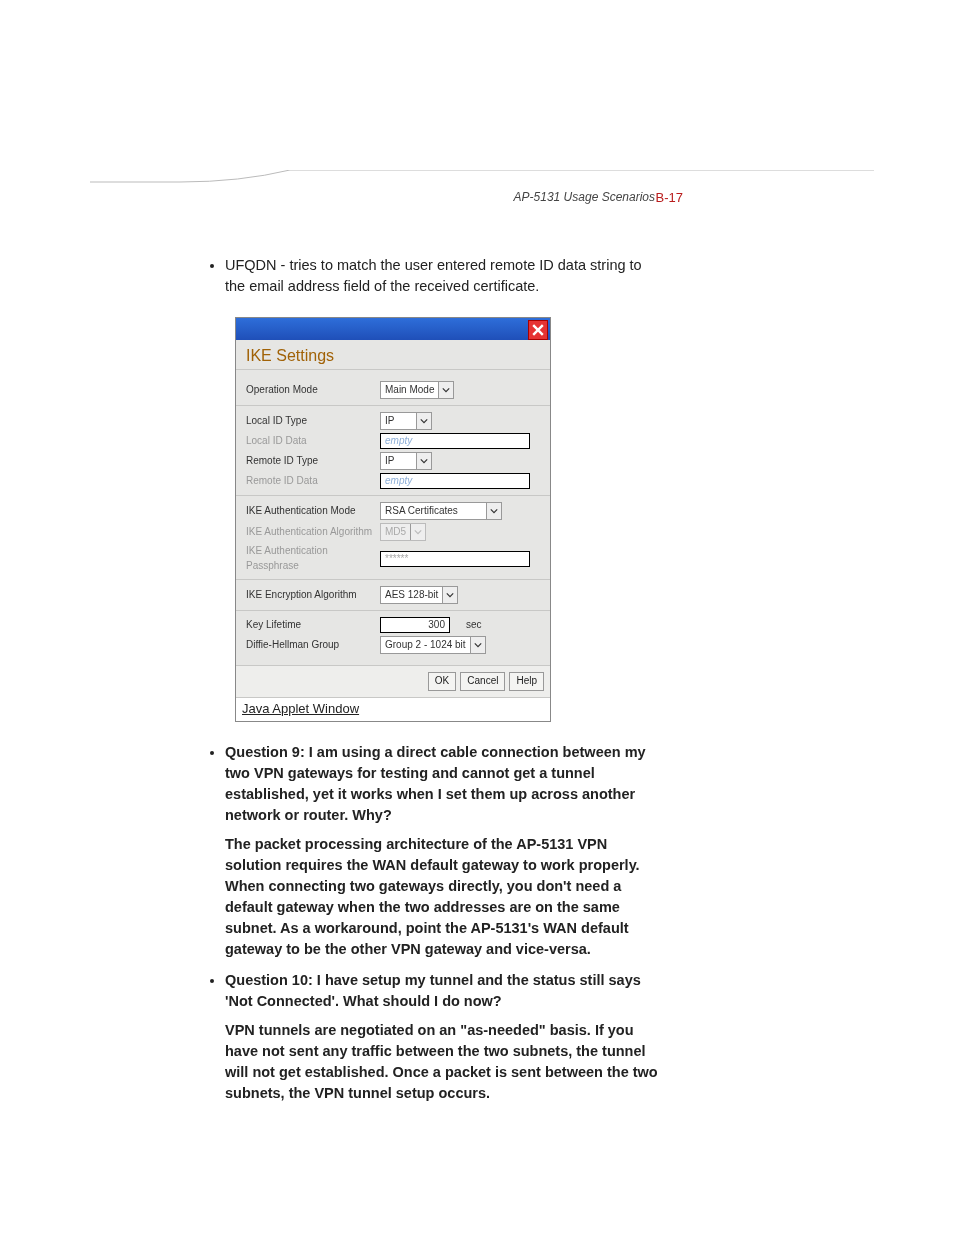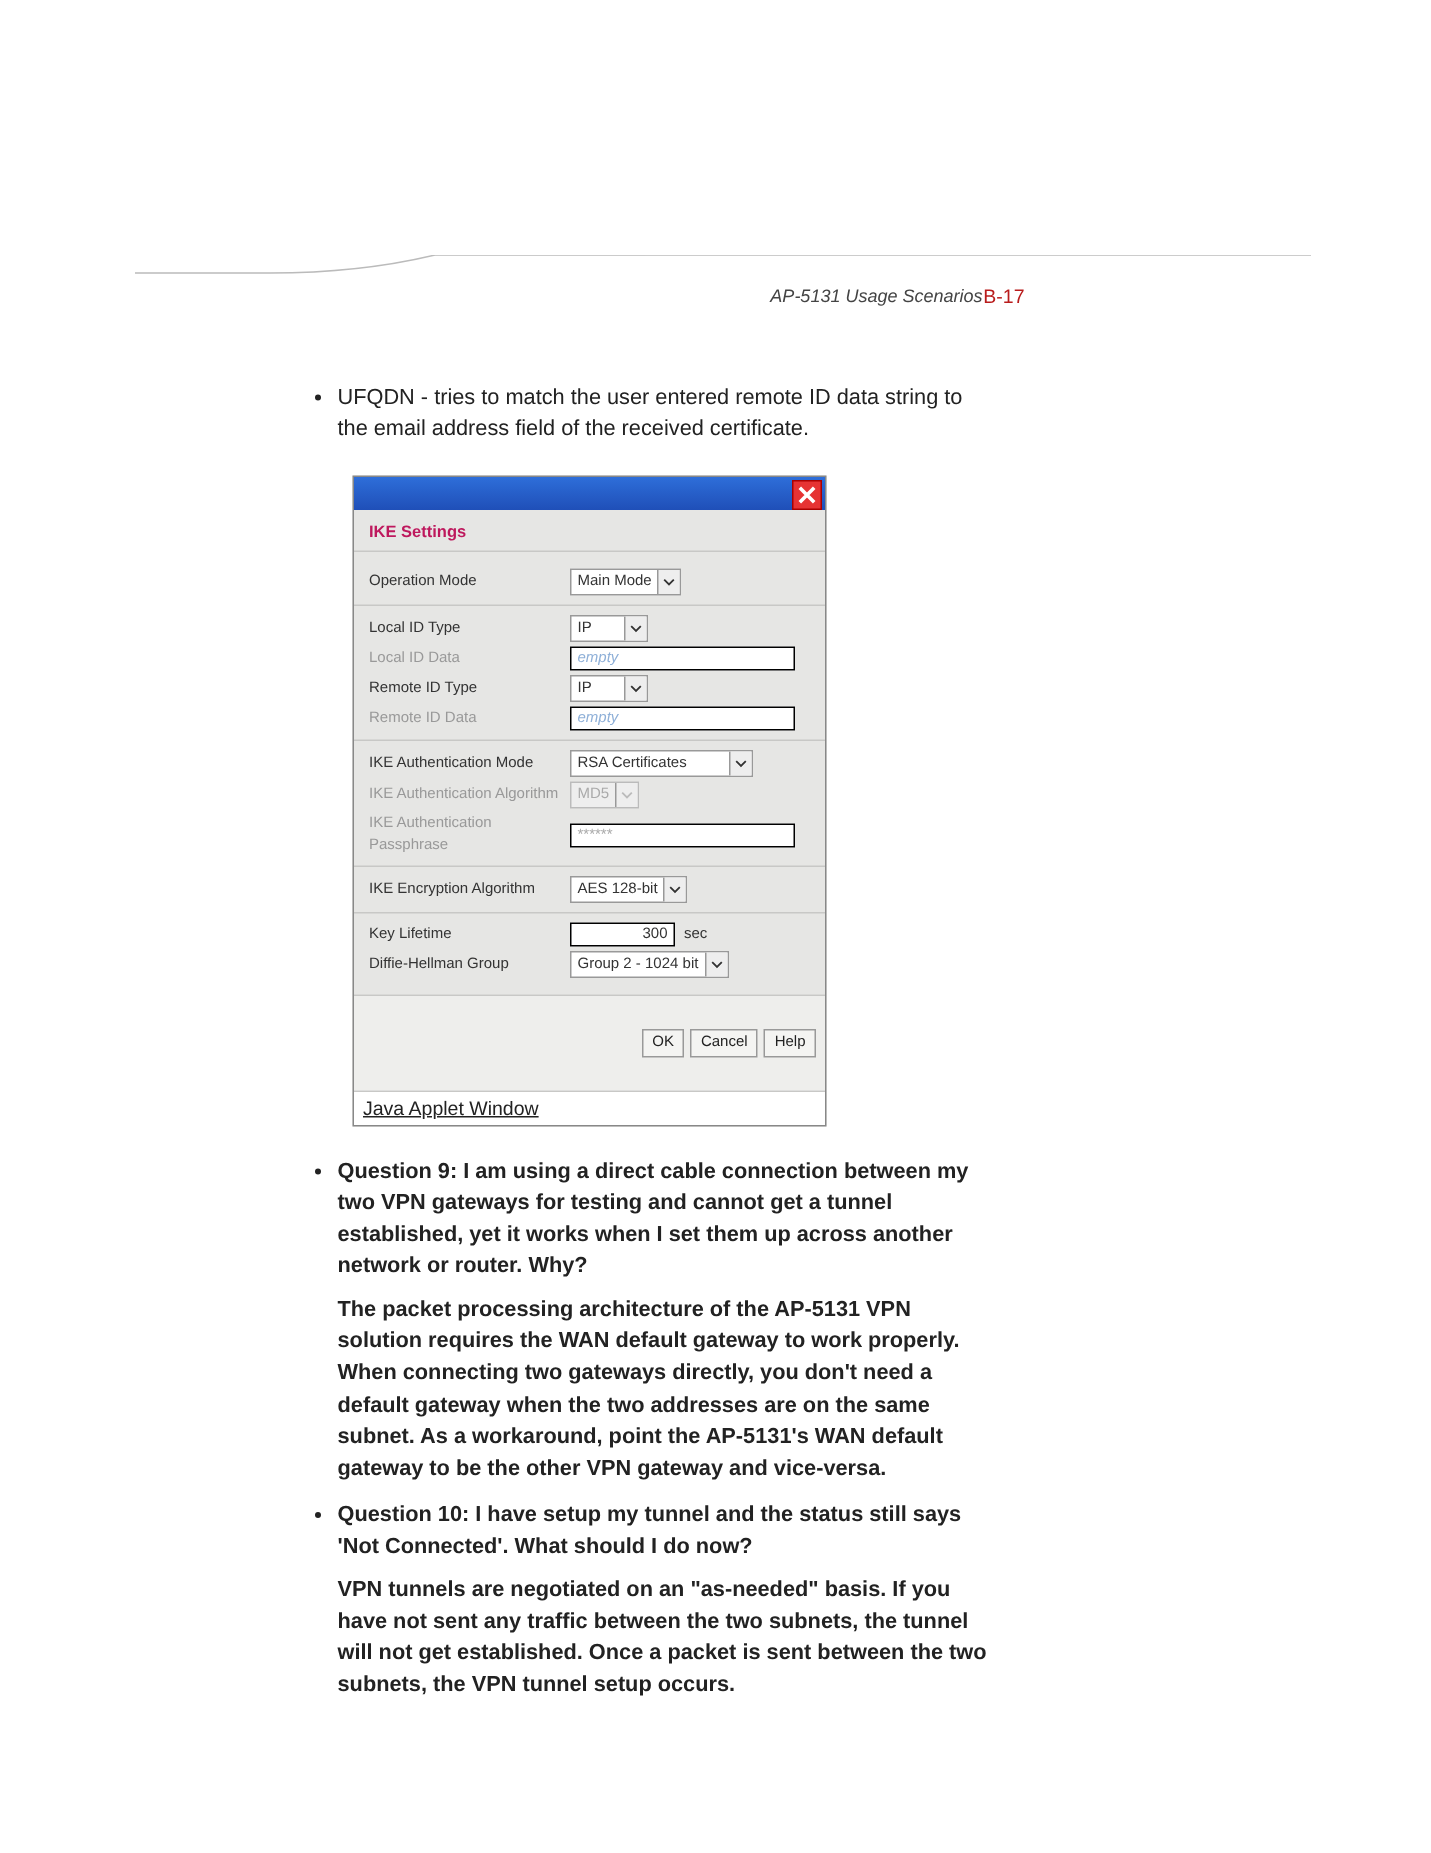--- a/index.html
+++ b/index.html
@@ -14,35 +14,35 @@
   ul.outer>li{font-size:14.5px;line-height:1.45;margin-bottom:10px;}
   .q{font-weight:bold;}
   .ans{margin-top:8px;font-weight:bold;}
   
   .dlg-wrap{margin:20px 0 20px 10px;}
   .dlg{width:314px;border:1px solid #888;background:#e6e6e4;font-family:Tahoma,Arial,sans-serif;}
   .dlg-titlebar{background:linear-gradient(#2e6ed9,#1f4fb8);height:22px;position:relative;}
   .dlg-close{position:absolute;top:2px;right:2px;width:18px;height:18px;background:#e63333;color:#fff;display:flex;align-items:center;justify-content:center;border:1px solid #a00;}
   .dlg-close svg{width:12px;height:12px;}
   .dlg-sect{padding:4px 10px 2px 10px;border-bottom:1px solid #c8c8c6;}
-  .dlg-heading{color:#be185d;font-size:11px;font-weight:bold;}
+  .dlg-heading{color:#a16207;font-size:16px;font-weight:normal;}
   .dlg-body{padding:8px 10px;}
   .row{display:flex;align-items:center;margin:3px 0;font-size:10px;color:#333;}
   .row.dim{color:#999;}
   .row .lbl{width:134px;}
   .sel{border:1px solid #999;background:#fff;display:inline-flex;align-items:center;height:16px;}
   .sel .sv{padding:0 4px;font-size:10px;}
   .sel .sbtn{width:14px;height:16px;background:#eee;border-left:1px solid #999;display:flex;align-items:center;justify-content:center;}
   .sel .sbtn svg{width:8px;height:8px;}
   .sel.dim{background:#eee;border-color:#bbb;}
   .sel.dim .sv{color:#aaa;}
   .inp{border:1px solid #000000;background:#fff;height:16px;padding:0 4px;font-size:10px;display:inline-block;box-sizing:border-box;}
   .inp.dim{color:#8fb0d8;font-style:italic;}
   .hr{border-top:1px solid #c8c8c6;margin:6px -10px;}
-  .btnrow{display:flex;justify-content:flex-end;gap:4px;padding:22px 6px;border-top:1px solid #c8c8c6;background:#eeeeec;}
+  .btnrow{display:flex;justify-content:flex-end;gap:4px;padding:6px 6px;border-top:1px solid #c8c8c6;background:#eeeeec;}
   .btn{border:1px solid #999;background:#f4f4f2;font-size:10px;padding:1px 6px;cursor:default;}
   .statusbar{padding:2px 6px;font-size:13px;background:#ffffff;border-top:1px solid #c8c8c6;text-decoration:underline;}
 </style>
 </head>
 <body>
 
 <div class="page">
   <div class="hdr-curve">
     <svg width="784" height="40" viewBox="0 0 784 40">
       <path d="M0 12 L90 12 Q150 12 200 0 L340 0" stroke="#bbb" stroke-width="1" fill="none"></path>
@@ -158,21 +158,21 @@
                       </svg>
                     </span>
                 </span>
               </div>
 
               <div class="hr"></div>
 
               <div class="row">
                 <span class="lbl">Key Lifetime</span>
                 <span class="inp" style="width:70px;text-align:right">300</span>
-                <span style="margin-left:6px">sec</span>
+                <span style="margin-left:16px">sec</span>
               </div>
               <div class="row">
                 <span class="lbl">Diffie-Hellman Group</span>
                 <span class="sel">
                   <span class="sv">Group 2 - 1024 bit</span>
                   <span class="sbtn">
                       <svg viewBox="0 0 10 10">
                         <path d="M1 3 L5 7 L9 3" fill="none" stroke="#333" stroke-width="1.5"></path>
                       </svg>
                     </span>

